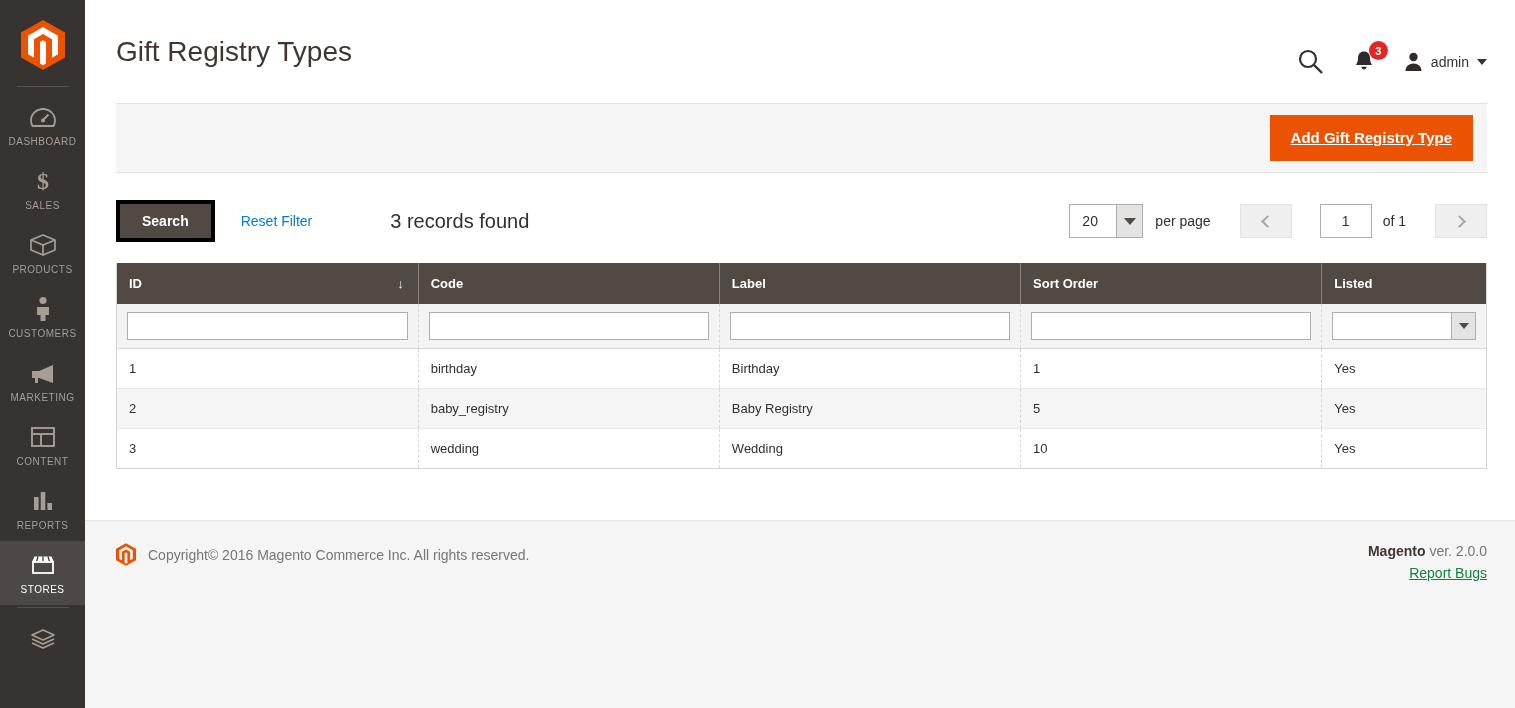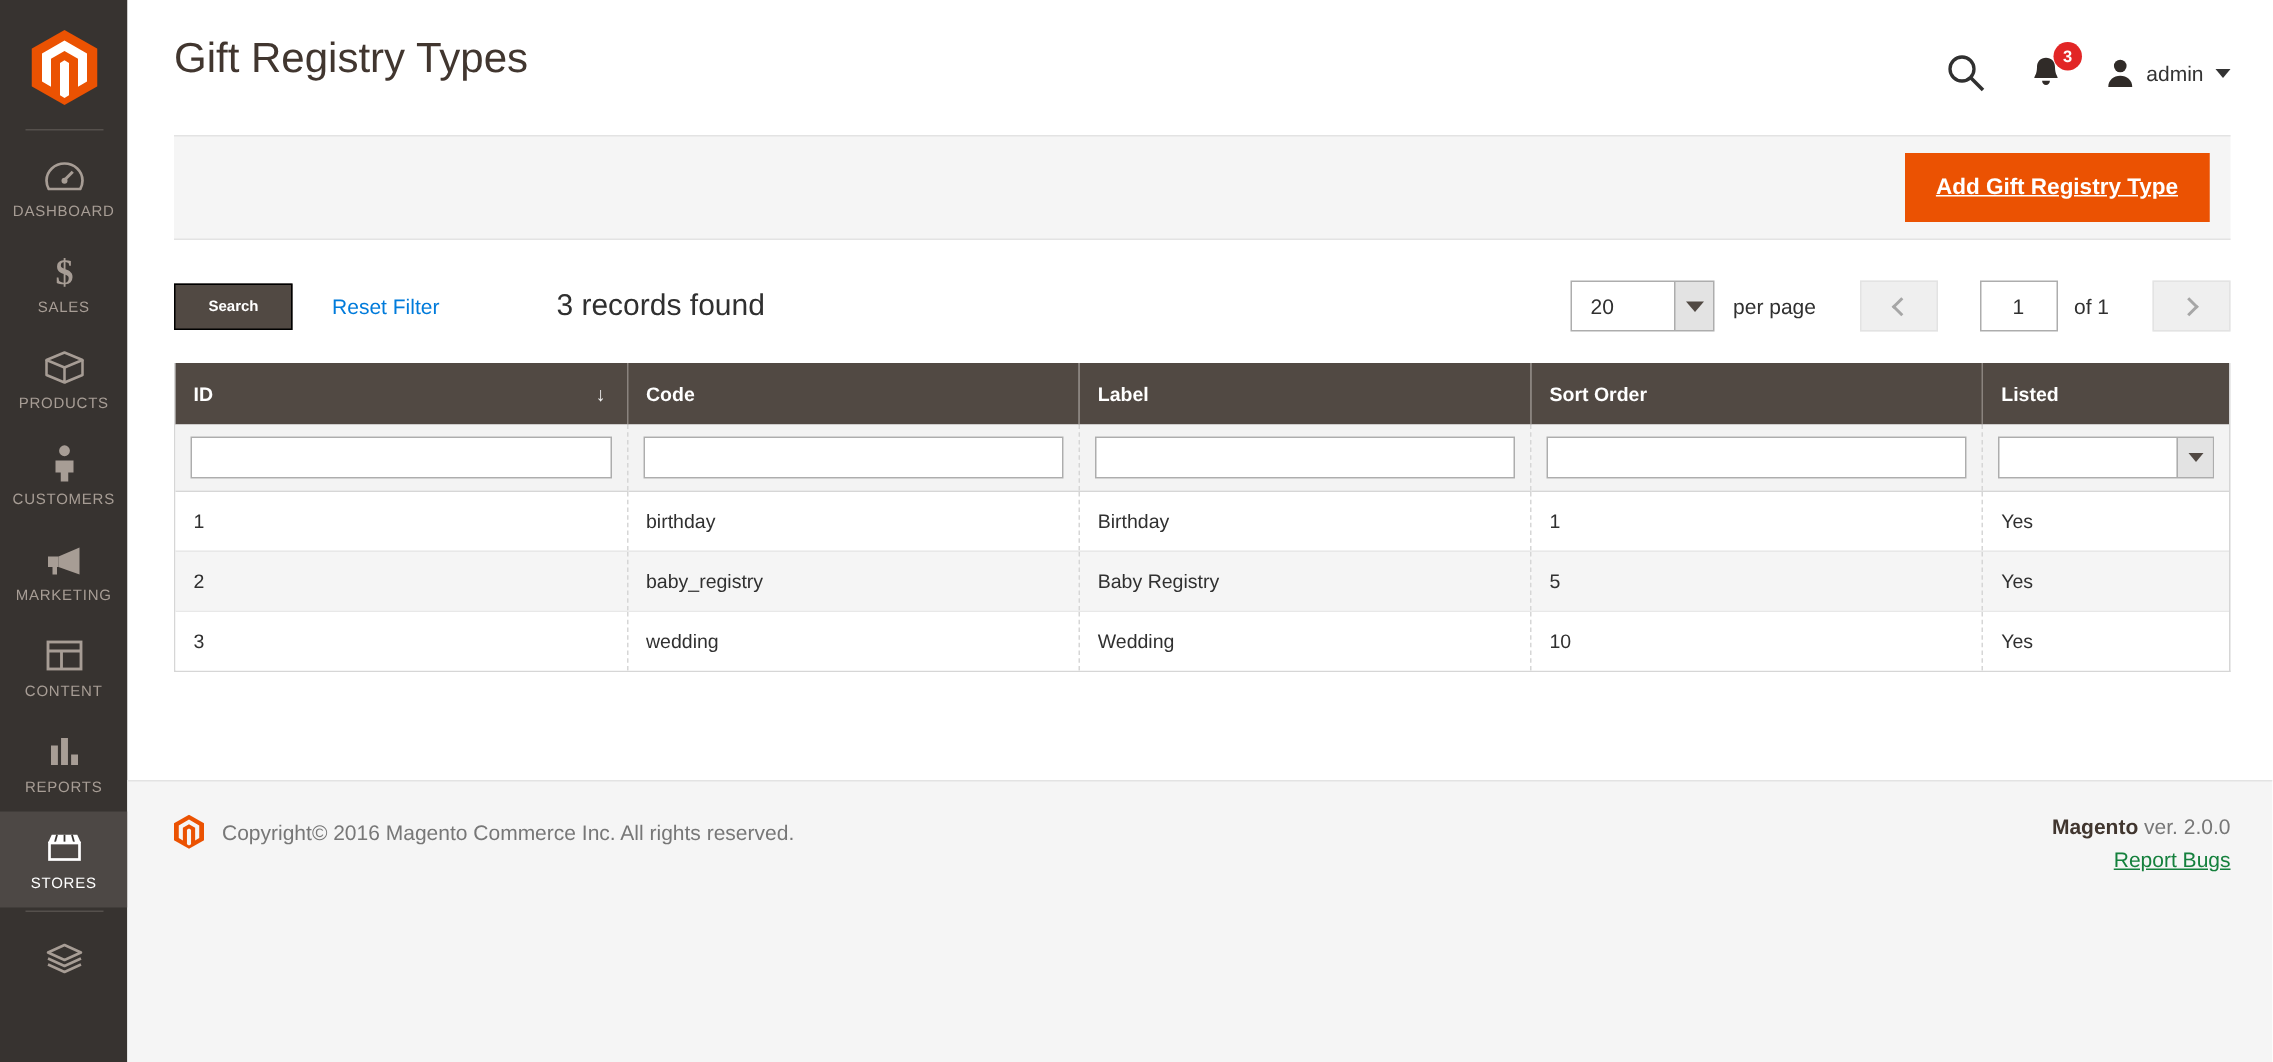--- a/index.html
+++ b/index.html
@@ -33,21 +33,21 @@
   }
   .nav-item.active .nav-label { color: #ffffff; }
   .nav-icon { width: 30px; height: 26px; display: flex; align-items: center; justify-content: center; }
   .nav-icon svg { display: block; }
 
   
   .main { flex: 1; height: 708px; display: flex; flex-direction: column; background: #ffffff; }
 
   .page-header {
     display: flex; align-items: flex-start; justify-content: space-between;
-    padding: 19px 28px 0 31px;
+    padding: 32px 28px 0 31px;
     gap: 48px;
   }
   .page-title { font-size: 28px; font-weight: 400; color: #41362f; line-height: 40px; }
 
   .header-tools { display: flex; align-items: center; gap: 28px; padding-top: 16px; }
   .hdr-btn { display: flex; align-items: center; cursor: pointer; position: relative; }
   .badge {
     position: absolute; top: -8px; right: -12px;
     background: #e22626; color: #fff; font-size: 11px; font-weight: bold;
     min-width: 19px; height: 19px; border-radius: 10px;
@@ -70,34 +70,34 @@
     padding: 14px 20px; cursor: pointer; line-height: 16px; text-decoration: underline;
   }
 
   
   .grid-toolbar {
     margin: 27px 28px 0 31px;
     display: flex; align-items: center; justify-content: space-between;
   }
   .toolbar-left { display: flex; align-items: center; gap: 0; }
   .btn-search {
-    background: #514943; color: #ffffff; border: 1px solid #000000;
-    font-size: 10px; font-weight: bold; font-family: inherit;
+    background: #514943; color: #ffffff; border: 4px solid #000000;
+    font-size: 14px; font-weight: bold; font-family: inherit;
     padding: 9px 22px; cursor: pointer;
   }
   .link-reset {
     color: #007bdb; font-size: 14px; text-decoration: none;
     margin-left: 26px; cursor: pointer;
   }
   .records-found { color: #303030; font-size: 20px; margin-left: 78px; }
 
   .toolbar-right { display: flex; align-items: center; }
   .limit-select {
     display: flex; align-items: stretch; border: 1px solid #adadad; background: #fff;
-    height: 34px; width: 96px; cursor: pointer;
+    height: 34px; width: 74px; cursor: pointer;
   }
   .limit-value {
     flex: 1; display: flex; align-items: center; padding-left: 12px;
     font-size: 14px; color: #303030;
   }
   .limit-arrow {
     width: 26px; background: #e3e3e3; border-left: 1px solid #adadad;
     display: flex; align-items: center; justify-content: center;
   }
   .tri-dn { width: 0; height: 0; border-left: 6px solid transparent; border-right: 6px solid transparent; border-top: 7px solid #514943; }

